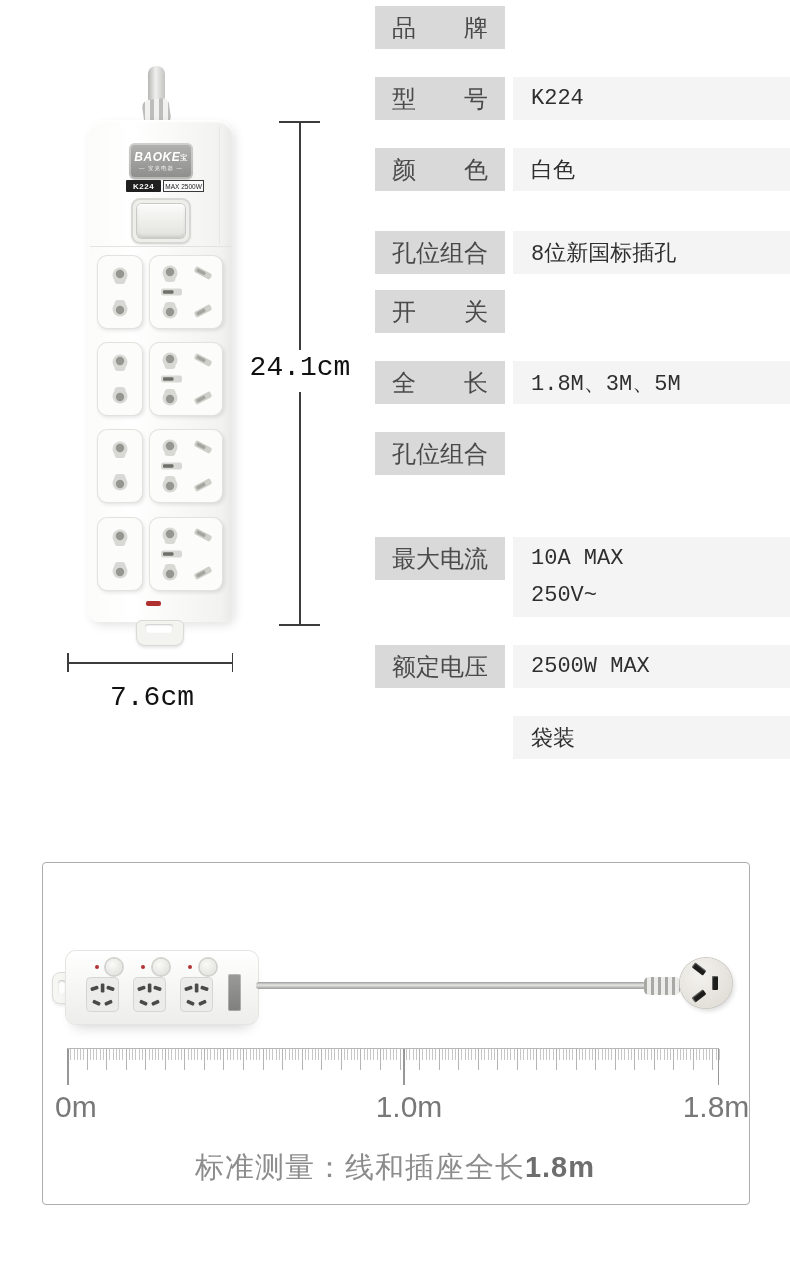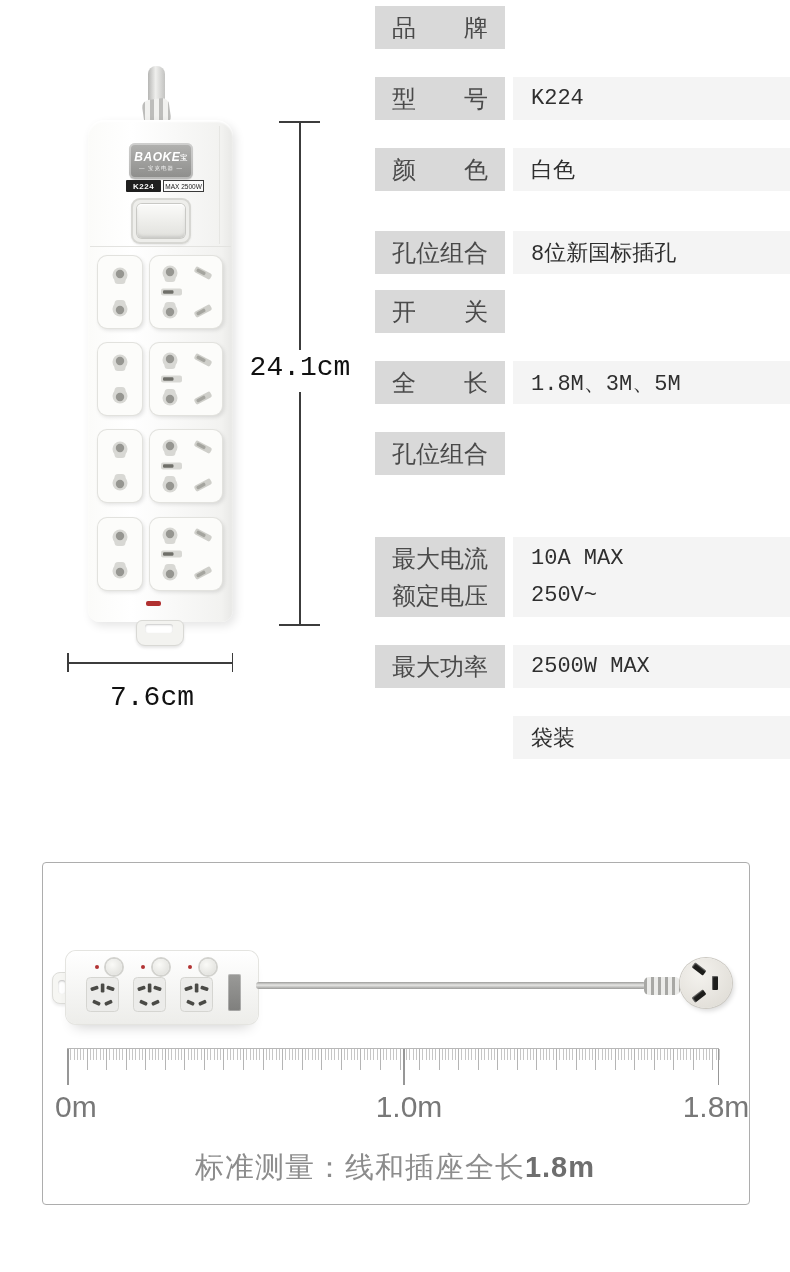--- a/index.html
+++ b/index.html
@@ -275,26 +275,25 @@
     <div class="spec-row" style="top: 432px;">
       <div class="spec-label">孔位组合</div>
     </div>
 
     <div class="spec-row" style="top: 503px; margin-top: 34px;">
       <div class="spec-label">最大电流</div>
       <div class="spec-value">10A MAX</div>
     </div>
 
     <div class="spec-row" style="top: 574px;">
+      <div class="spec-value">250V~</div>
+    </div>
+
+    <div class="spec-row" style="top: 645px;">
       <div class="spec-label">额定电压</div>
-      <div class="spec-value">250V~</div>
-    </div>
-
-    <div class="spec-row" style="top: 645px;">
-      <div class="spec-label">最大功率</div>
       <div class="spec-value">2500W MAX</div>
     </div>
 
     <div class="spec-row" style="top: 716px;">
       <div class="spec-value">袋装</div>
     </div>
   </div>
 
   <div class="abs mbox"></div>
 

